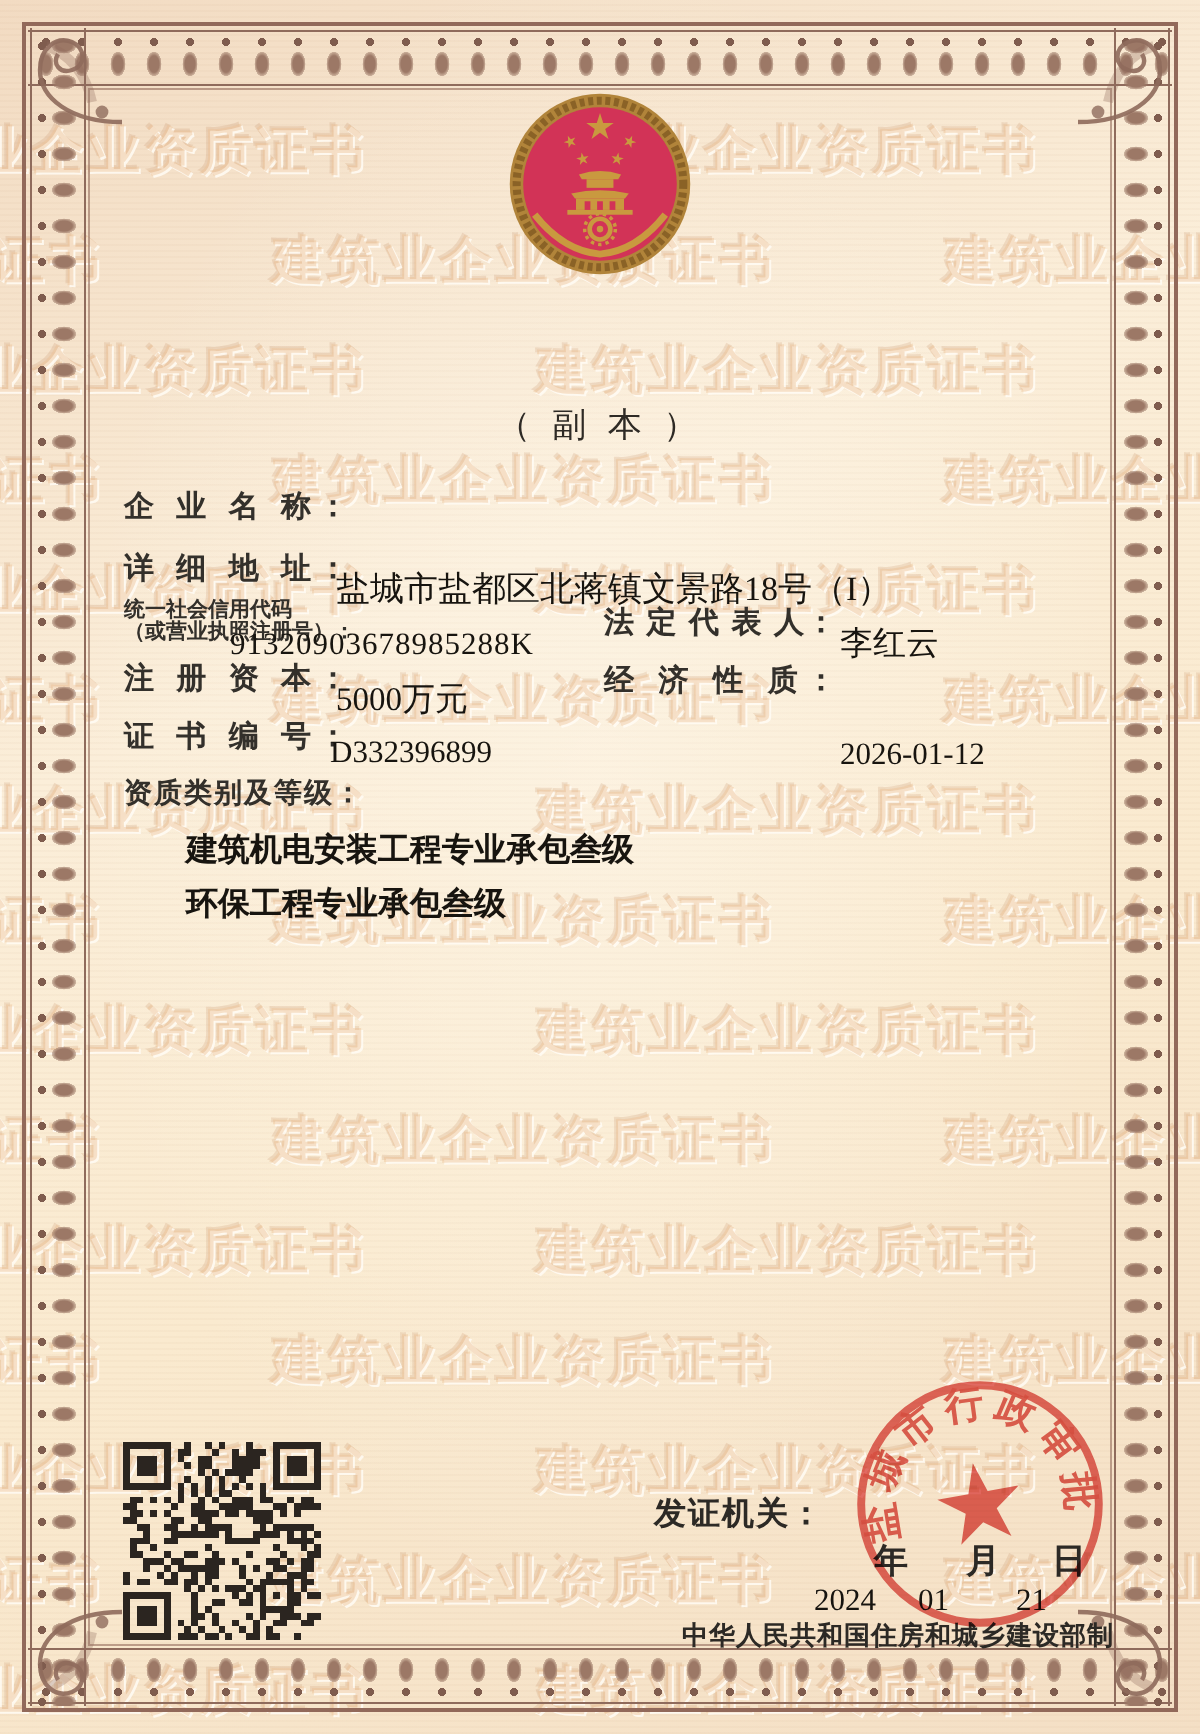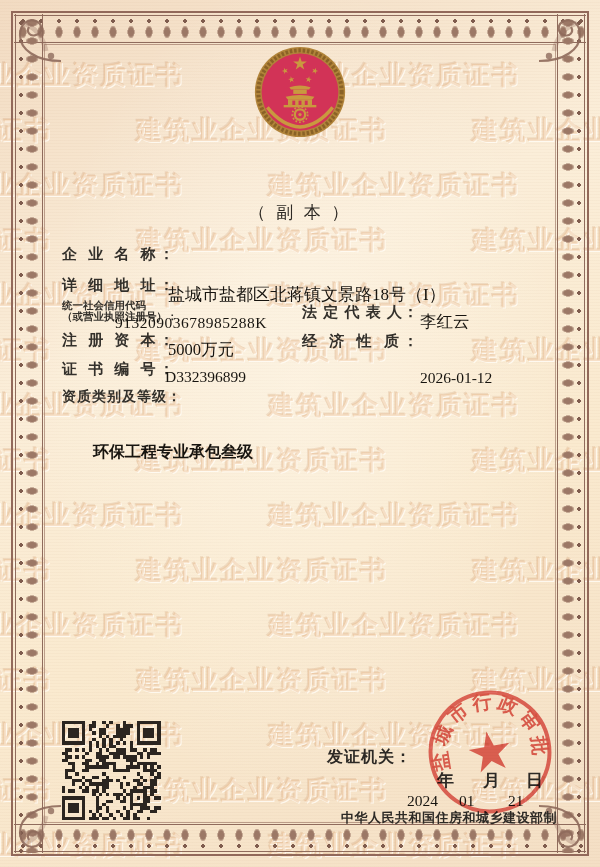--- a/index.html
+++ b/index.html
@@ -172,20 +172,21 @@
   <div class="abs val" style="left:168px;top:339px;font-size:16.5px">5000万元</div>
 
   <div class="abs" style="left:302px;top:332px"><span class="jl w2">经 济 性 质：</span></div>
 
   <div class="abs" style="left:62px;top:360px"><span class="jl w1">证 书 编 号：</span></div>
   <div class="abs val" style="left:165px;top:368px;font-size:15.5px">D332396899</div>
 
   <div class="abs val" style="left:420px;top:369px;font-size:15.5px">2026-01-12</div>
 
   <div class="abs qual-label" style="left:62px;top:388px">资质类别及等级：</div>
+  <div class="abs val" style="left:93px;top:415px;font-size:16px;font-weight:700">建筑机电安装工程专业承包叁级</div>
   <div class="abs val" style="left:93px;top:442px;font-size:16px;font-weight:700">环保工程专业承包叁级</div>
 
   <svg id="qr" class="qr" viewBox="0 0 29 29" shape-rendering="crispEdges">
       <g fill="#2b2520">
         <rect x="0" y="0" width="1" height="1"></rect>
         <rect x="1" y="0" width="1" height="1"></rect>
         <rect x="2" y="0" width="1" height="1"></rect>
         <rect x="3" y="0" width="1" height="1"></rect>
         <rect x="4" y="0" width="1" height="1"></rect>
         <rect x="5" y="0" width="1" height="1"></rect>

